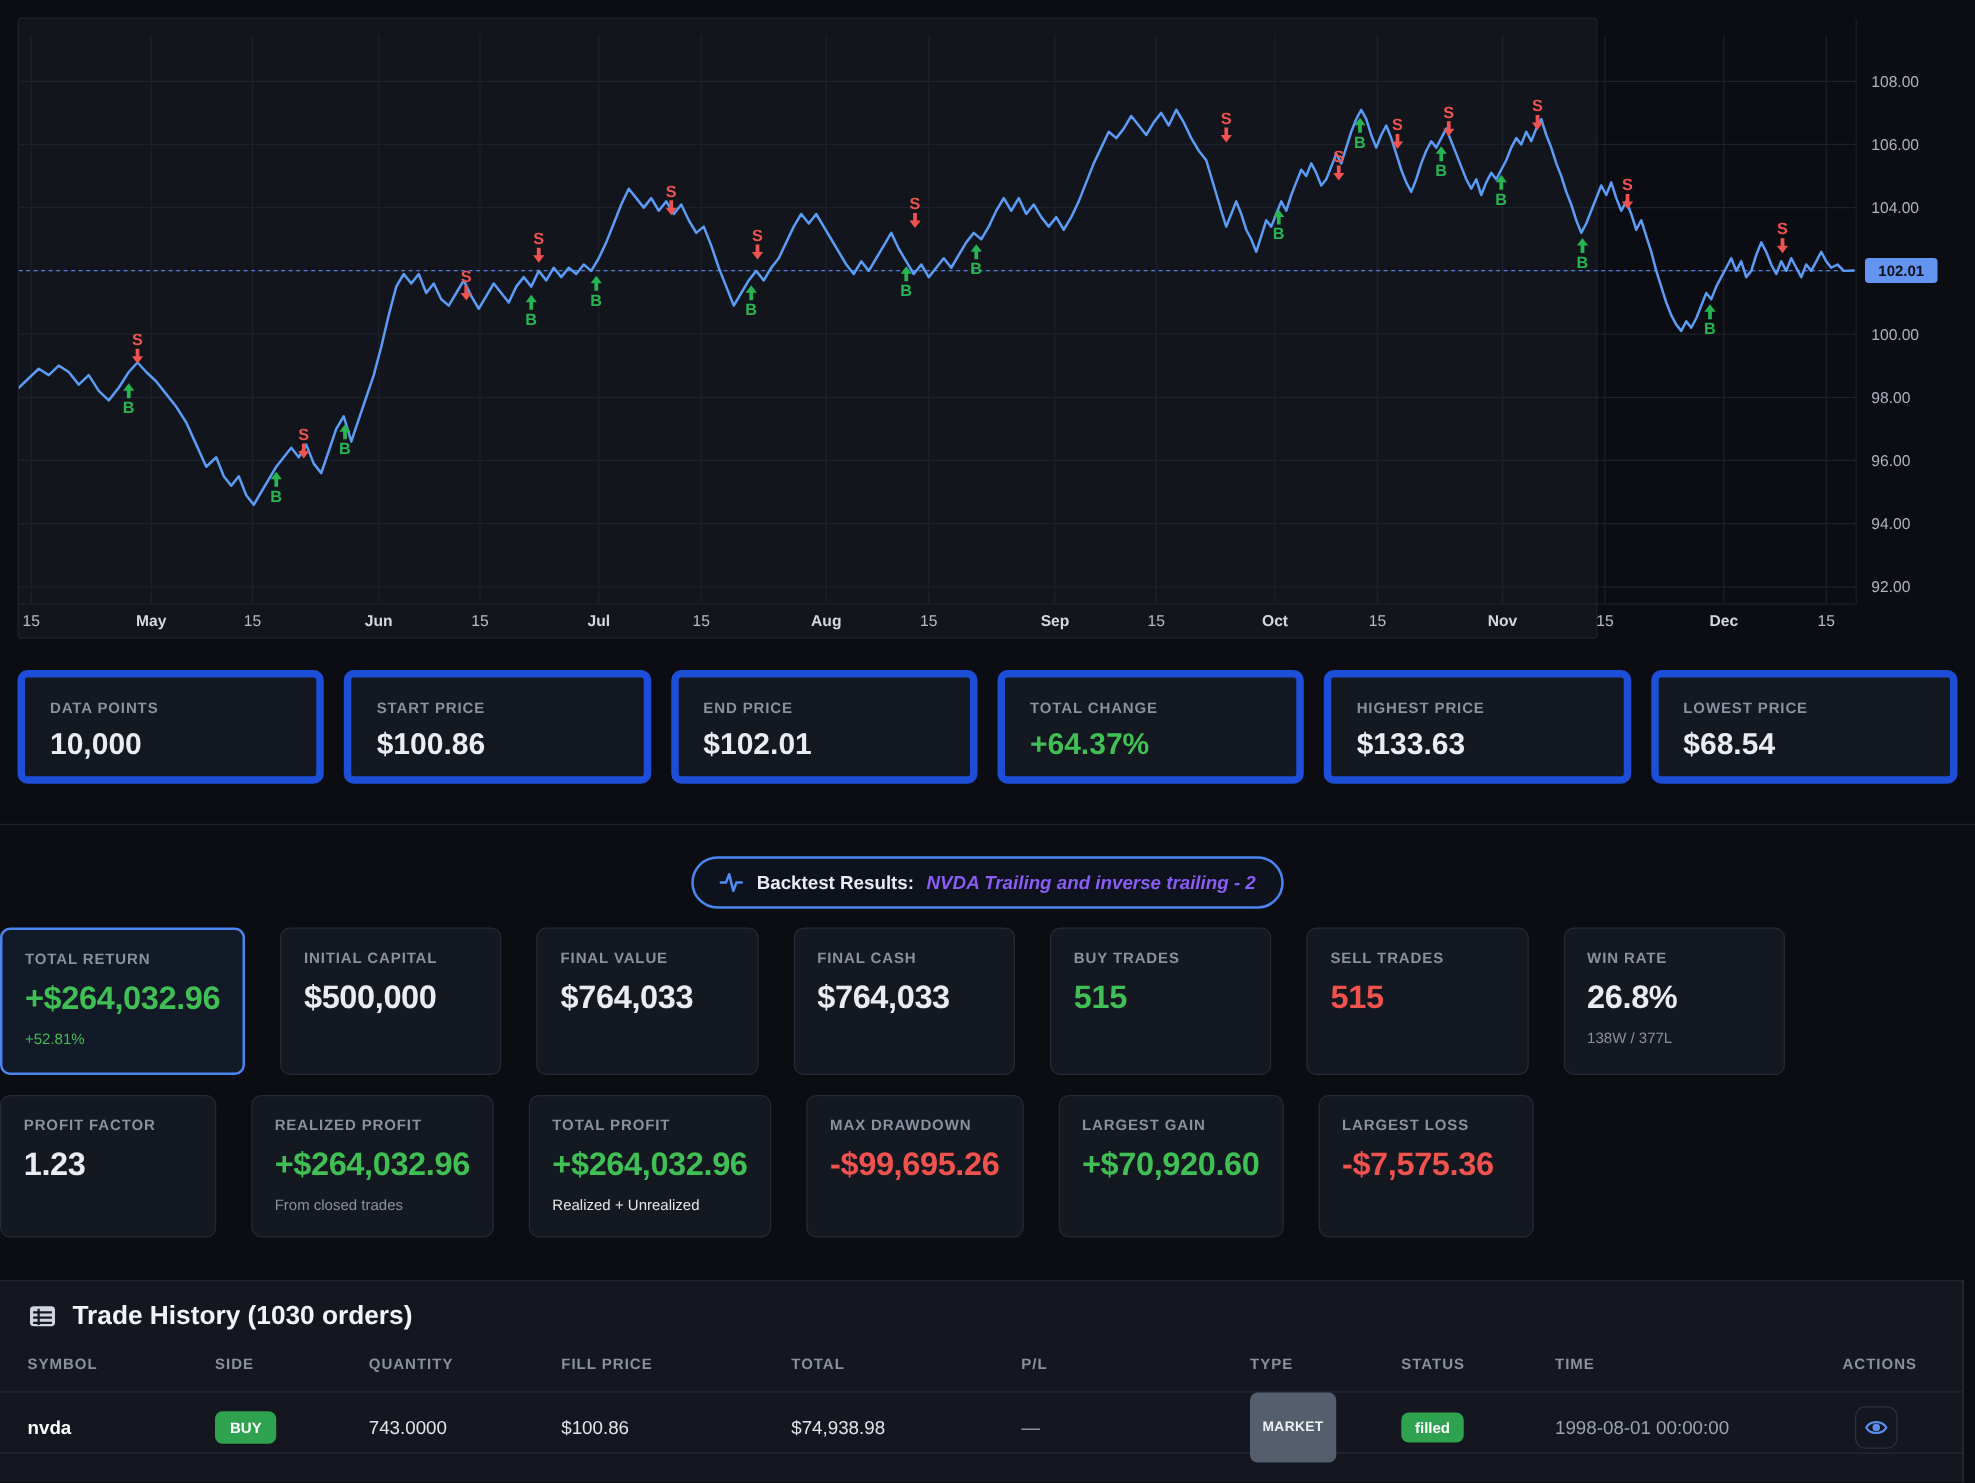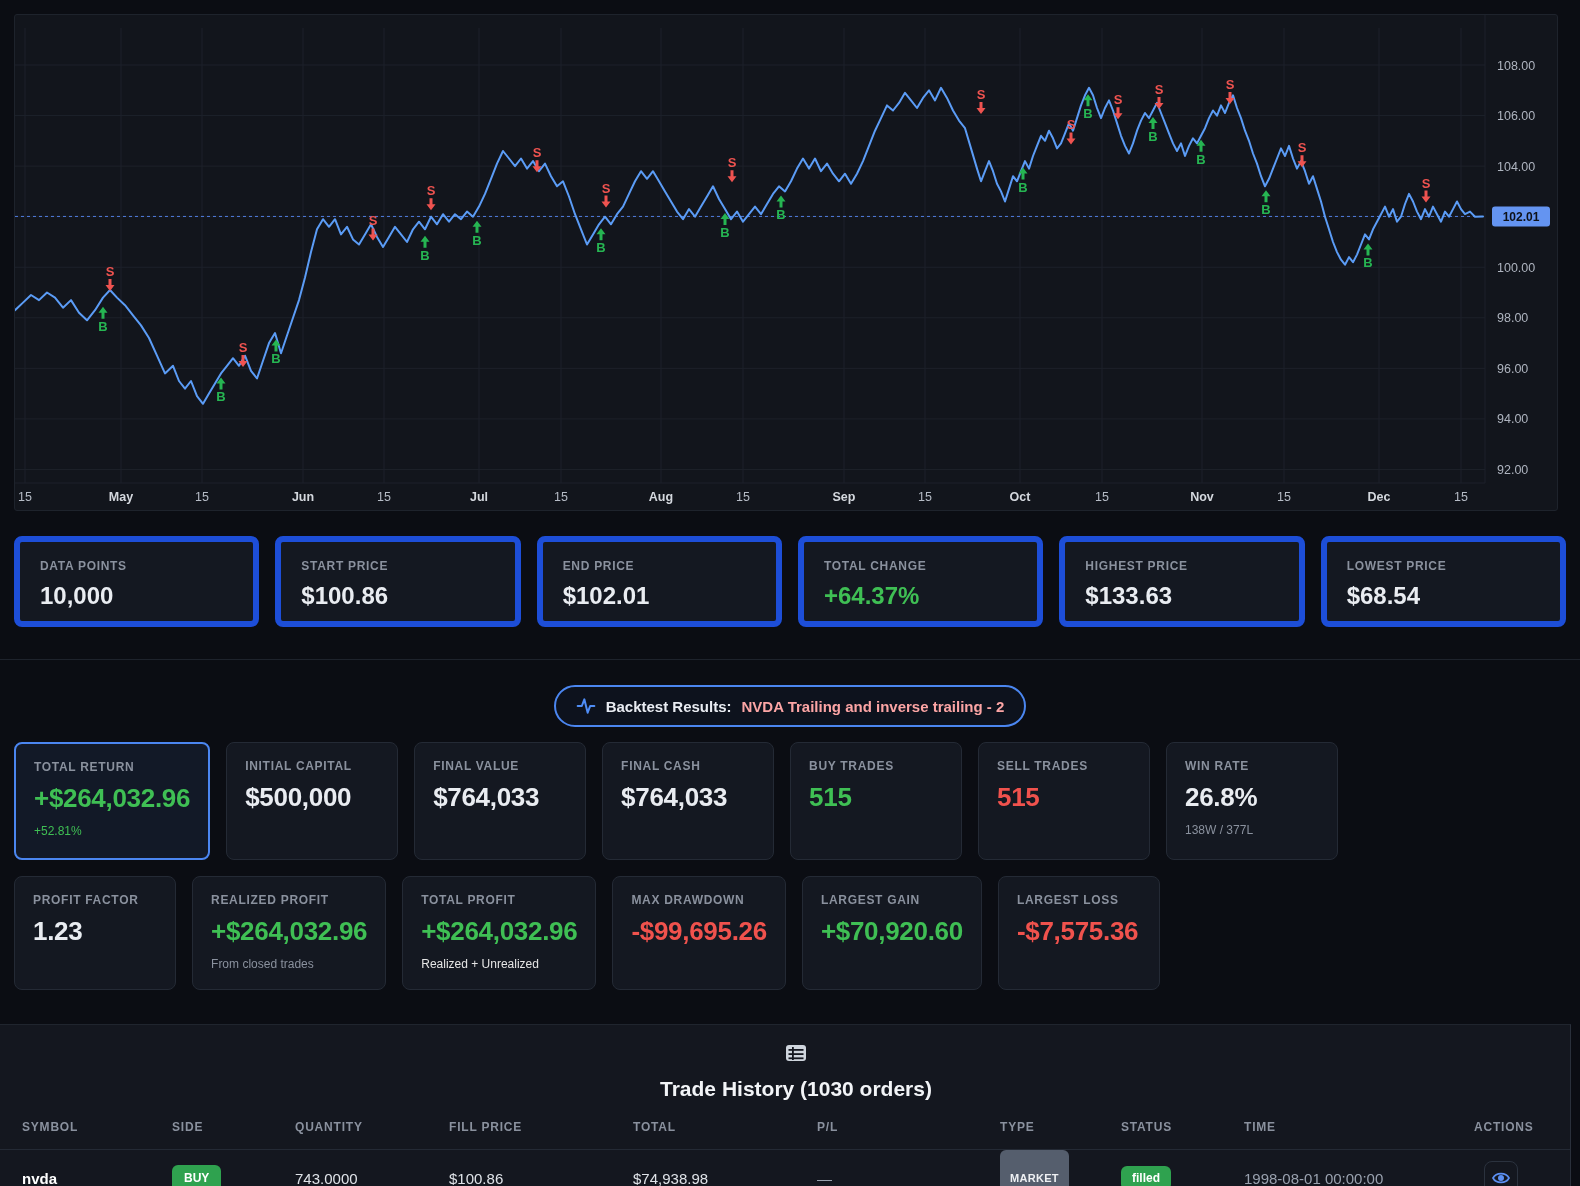--- a/index.html
+++ b/index.html
@@ -1,57 +1,57 @@
 <!DOCTYPE html>
 <html><head>
 <meta charset="utf-8">
 <style>
   * { margin:0; padding:0; box-sizing:border-box; }
   html,body { width:1580px; height:1186px; background:#0b0d13; overflow:hidden;
     font-family:"Liberation Sans", sans-serif; color:#e9ecf1; }
   .page { position:relative; width:1580px; height:1186px; }
 
   
-  .chart-card { position:absolute; left:14px; top:14px; width:1544px; height:497px;
+  .chart-card { position:absolute; left:14px; top:14px; width:1264px; height:497px;
     background:#12151c; border:1px solid #1e232c; border-radius:3px; }
   .chart-card svg { position:absolute; inset:0; }
 
   
   .stats-row { position:absolute; left:14px; top:536px; width:1552px;
     display:grid; grid-template-columns:repeat(6,1fr); gap:16px; }
   .stat-card { background:#141821; border:6px solid #1d4ed8; border-radius:8px;
     padding:17px 20px; height:91px; }
   .card-label { font-size:12px; font-weight:700; color:#8a919e; letter-spacing:.7px;
     text-transform:uppercase; margin-bottom:9px; }
   .stat-value { font-size:24px; font-weight:700; color:#e9ecf1; }
 
   .divider { position:absolute; top:659px; left:0; width:1580px; height:1px; background:#1e232c; }
 
   
   .badge-row { position:absolute; top:685px; left:0; width:1580px; display:flex; justify-content:center; }
   .backtest-badge { display:inline-flex; align-items:center; gap:10px; padding:9px 20px;
     border:2px solid #4b86f0; border-radius:999px; background:#0d121d;
     font-size:15px; font-weight:700; color:#e9ecf2; cursor:pointer; }
-  .backtest-badge b { color:#fca5a5; }
-
-  
-  .results-row { position:absolute; left:14px; width:1324px;
-    display:grid; grid-template-columns:repeat(7,1fr); gap:16px; }
+  .backtest-badge b { color:#8b5cf6;font-style:italic; }
+
+  
+  .results-row { position:absolute; left:0; width:1428px;
+    display:grid; grid-template-columns:repeat(7,1fr); gap:28px; }
   .row1 { top:742px; } .row2 { top:876px; }
   .result-card { background:#141821; border:1px solid #242a35; border-radius:8px;
     padding:16px 18px; min-height:114px; }
   .row1 .result-card { min-height:118px; }
   .result-card.highlight { border:2px solid #4b86f0; background:#121927; }
   .result-value { font-size:26px; font-weight:700; letter-spacing:-.3px; }
   .result-sub { font-size:12px; margin-top:10px; color:#8a919e; }
 
   
   .trade-section { position:absolute; top:1024px; left:0; width:1571px; height:162px;
     background:#14171f; border-top:1px solid #20252e; border-right:1px solid #2a303b; }
-  .trade-title-row { display:flex; align-items:center; gap:12px; padding:16px 0 0 22px;flex-direction:column; }
+  .trade-title-row { display:flex; align-items:center; gap:12px; padding:16px 0 0 22px; }
   .trade-title { font-size:21px; font-weight:700; color:#f2f4f7; }
   .tgrid { display:grid; align-items:center; padding-left:22px; padding-right:10px;
     grid-template-columns:150px 123px 154px 184px 184px 183px 121px 123px 230px 1fr; }
   .thead { padding-top:19px; padding-bottom:15px; border-bottom:1px solid #242a35; }
   .th { font-size:12px; font-weight:700; color:#8a919e; letter-spacing:.8px; text-transform:uppercase; }
   .th.right { text-align:right; padding-right:30px; }
   .trow { height:49px; border-bottom:1px solid #242a35; font-size:15px; color:#dfe3e8; cursor:pointer; }
   .sym { font-weight:700; color:#ffffff; }
   .dim { color:#99a1ae; }
   .pill { display:inline-block; border-radius:6px; font-weight:700; }

